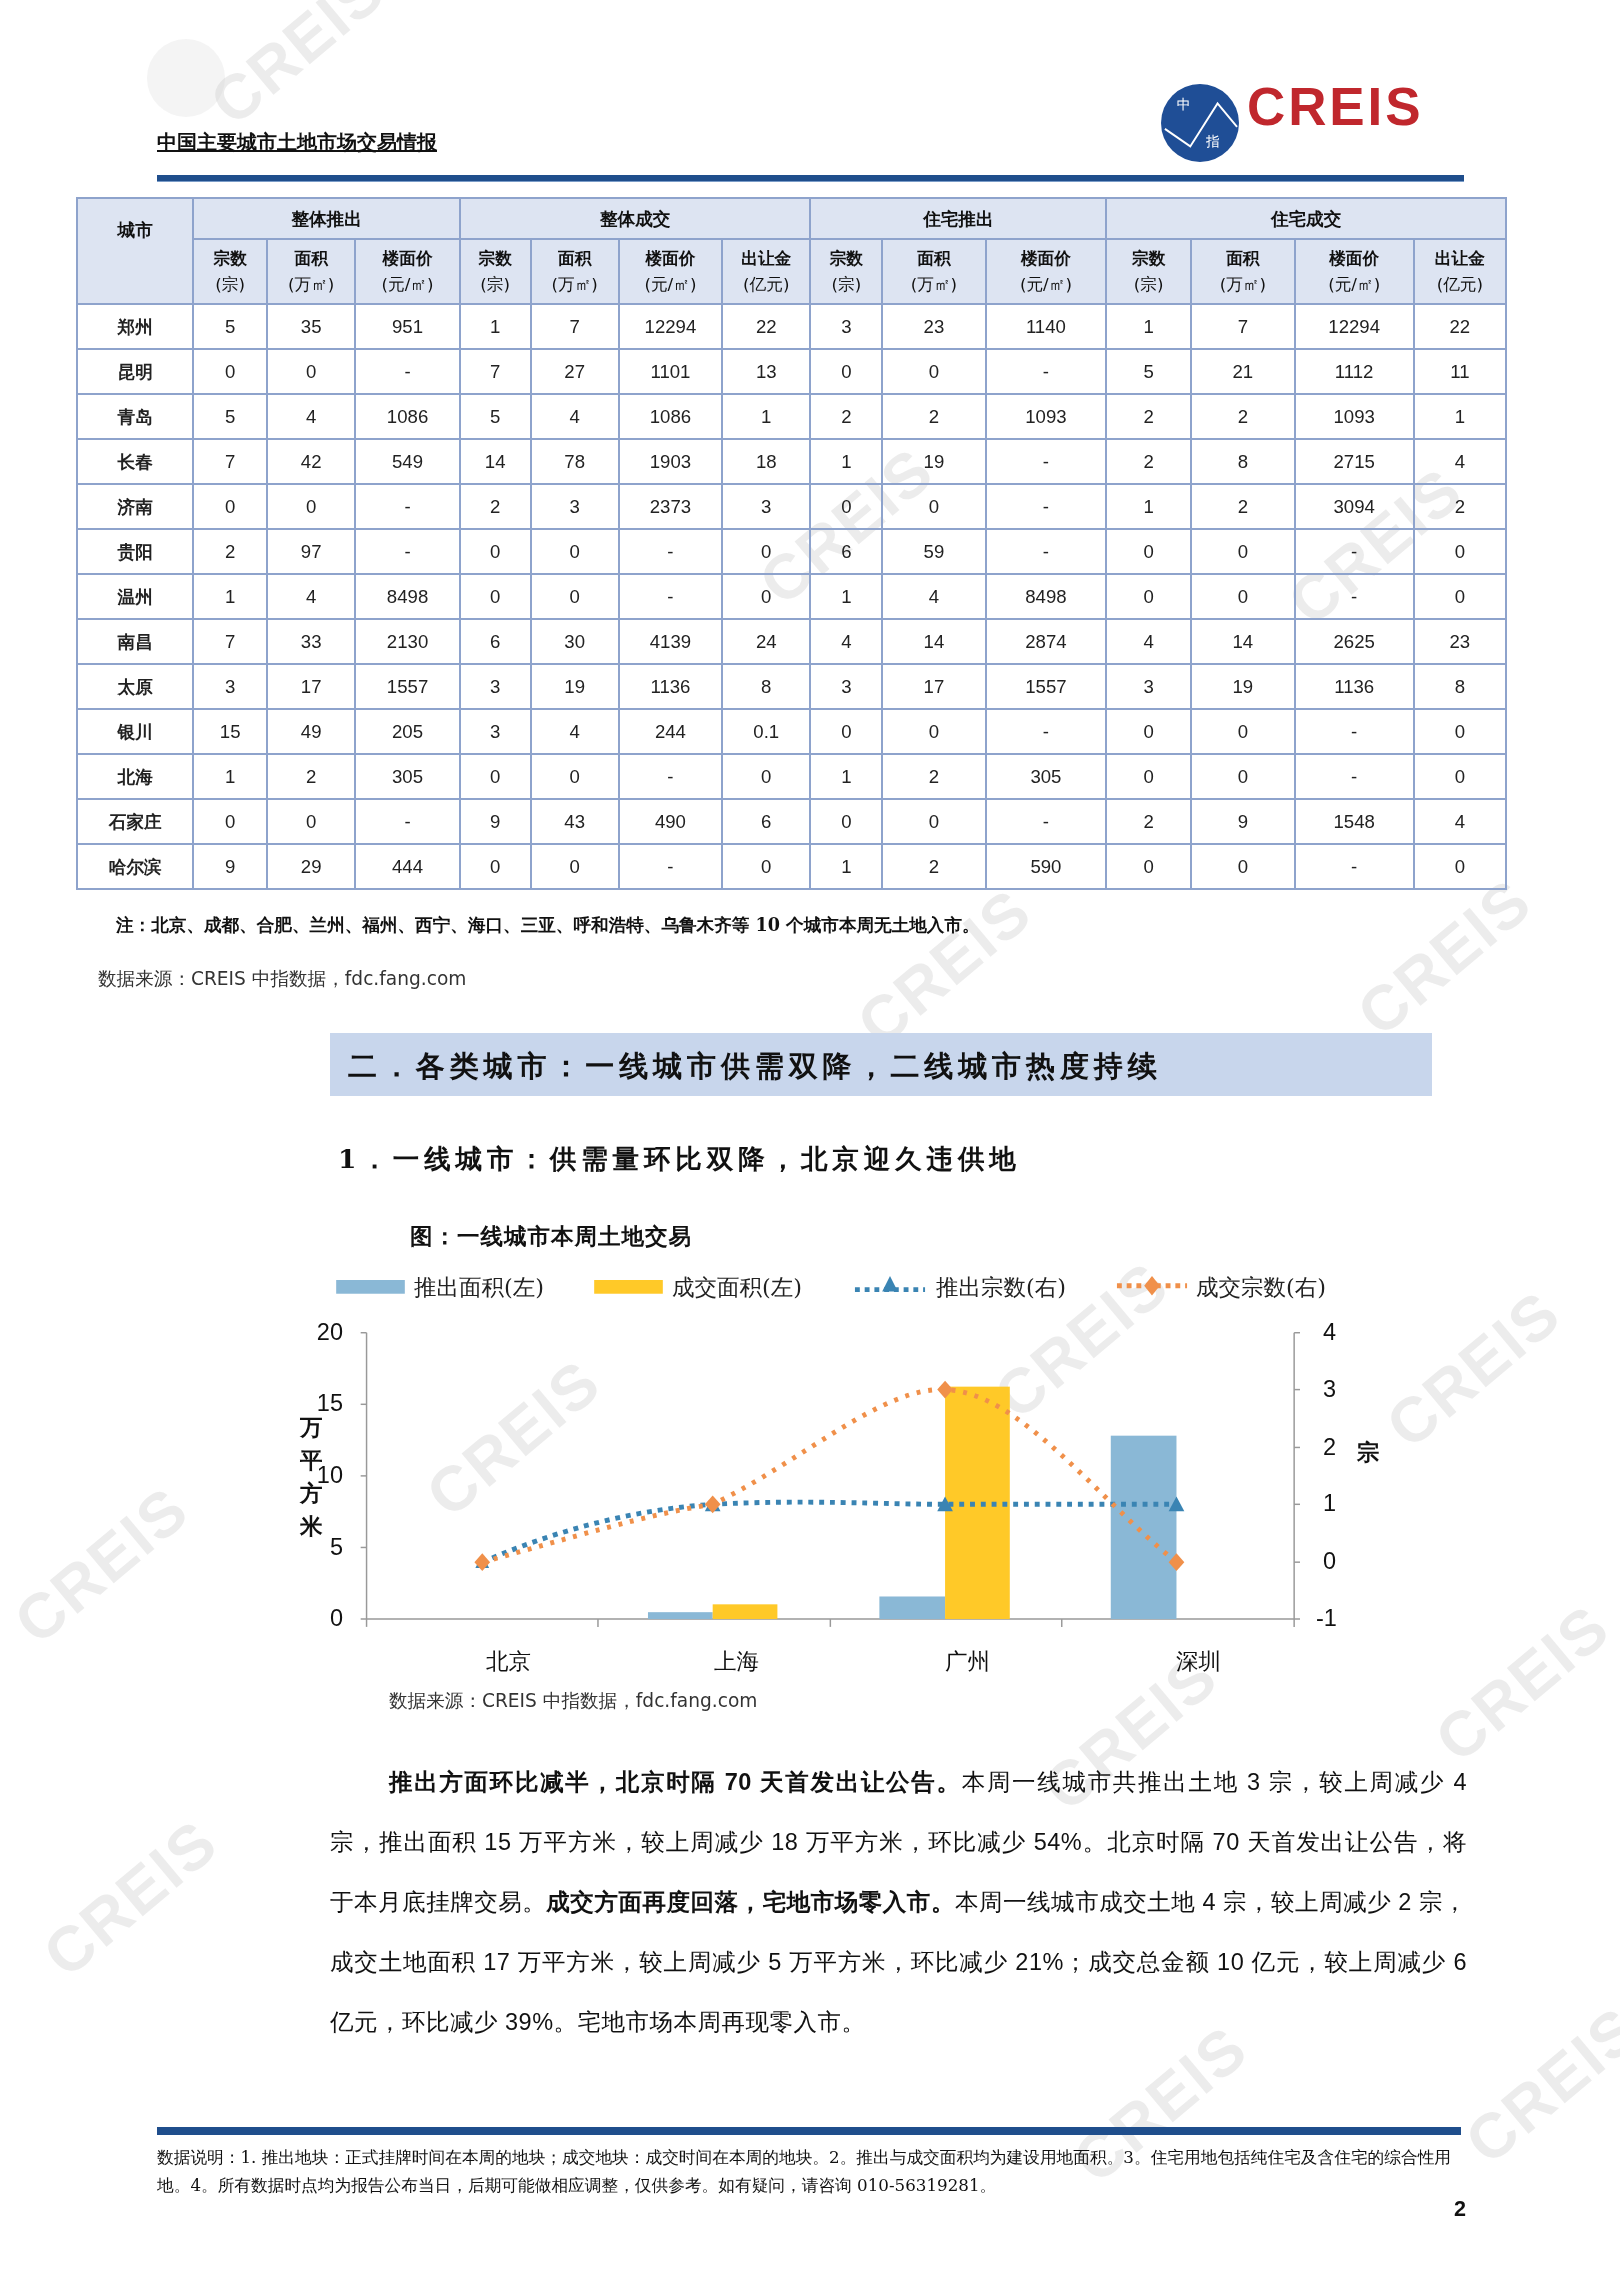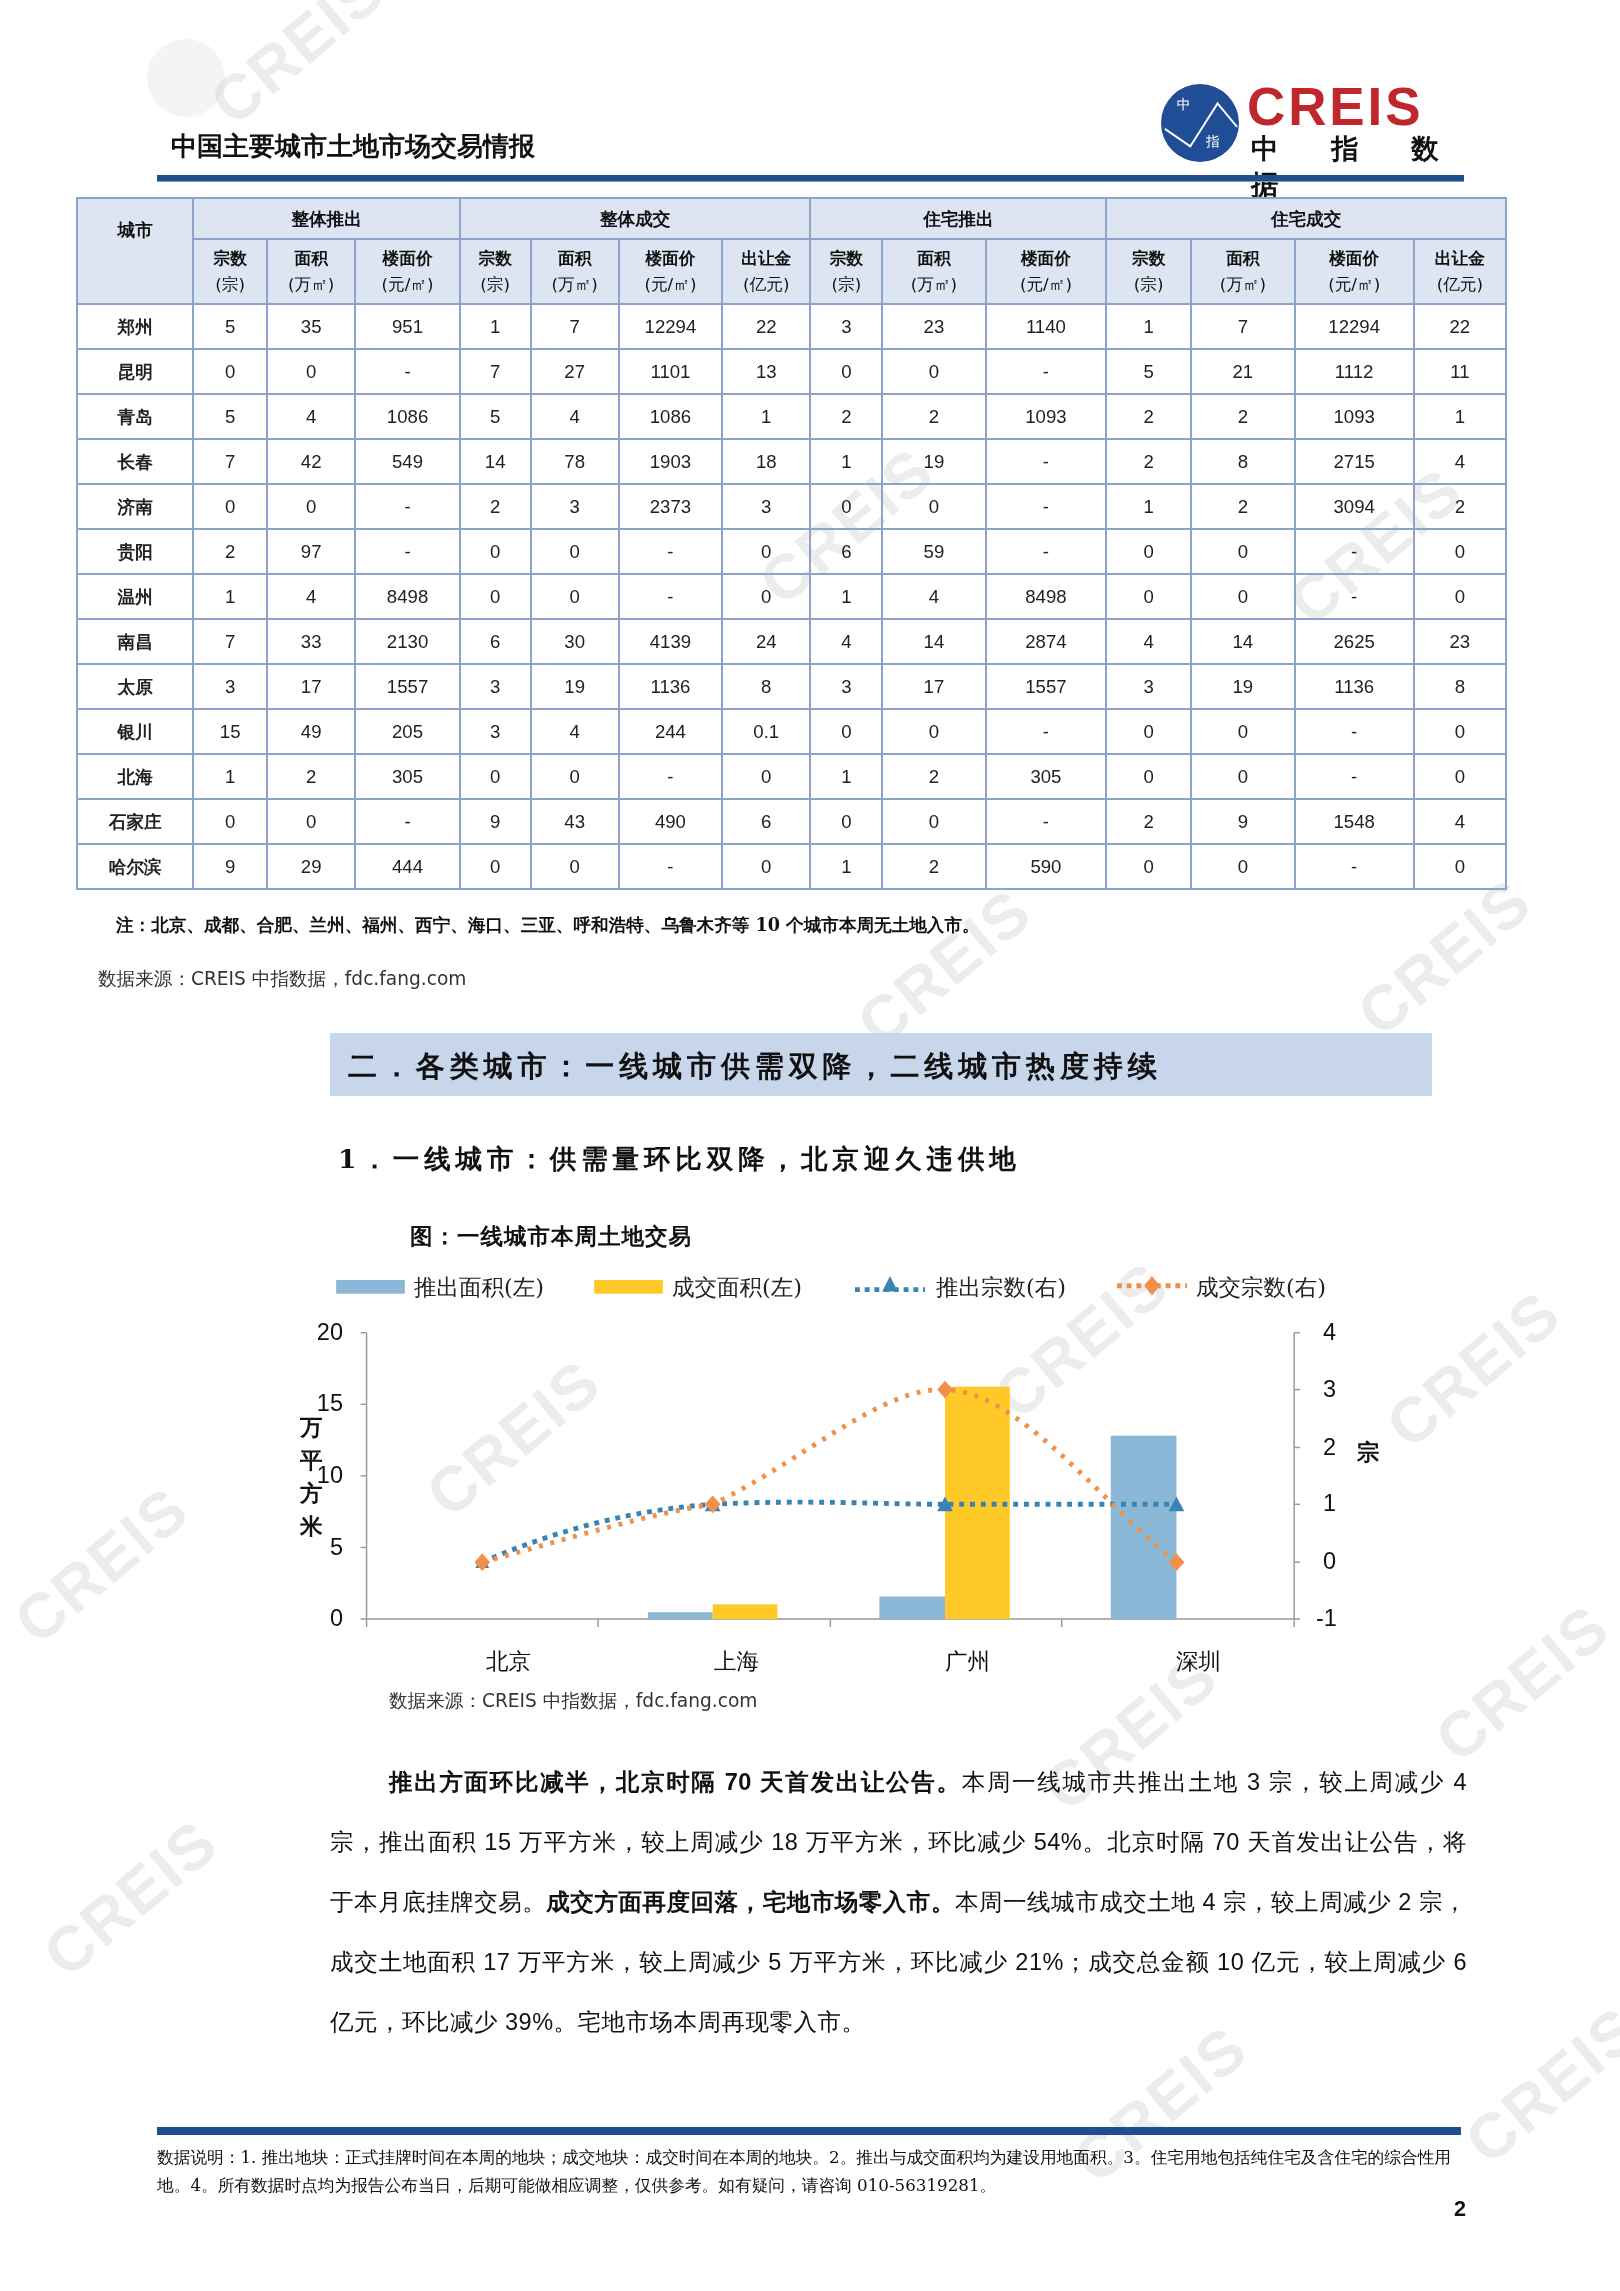--- a/index.html
+++ b/index.html
@@ -2,21 +2,21 @@
 <html><head>
 <meta charset="utf-8">
 <style>
   * { margin:0; padding:0; box-sizing:border-box; }
   body { width:1620px; height:2292px; background:#fff; position:relative; font-family:"DejaVu Sans", sans-serif; color:#111; overflow:hidden; }
   .abs { position:absolute; }
   .wm { position:absolute; color:rgba(200,200,200,0.35); font-family:"Liberation Sans", sans-serif; font-weight:bold; font-size:63px; transform:rotate(-40deg); pointer-events:none; letter-spacing:2px; }
   .wm-dot { position:absolute; width:78px; height:78px; border-radius:50%; background:rgba(210,210,210,0.25); pointer-events:none; }
 
   
-  #report-title { left:171px; top:129px; font-size:26px; font-weight:bold; letter-spacing:0px; font-family:"DejaVu Sans", sans-serif; }
+  #report-title { left:157px; top:129px; font-size:20px; font-weight:bold; letter-spacing:0px; font-family:"DejaVu Sans", sans-serif;text-decoration:underline; }
   #logo { left:1161px; top:82px; width:304px; height:88px; }
   #logo-circle { position:absolute; left:0; top:2px; width:78px; height:78px; border-radius:50%; background:#1f4e96; }
   #logo-circle span { position:absolute; color:#fff; font-size:13.7px; }
   #logo-creis { position:absolute; left:86px; top:-5.9px; color:#c0272d; font-family:"Liberation Sans", sans-serif; font-weight:bold; font-size:53px; letter-spacing:2.9px; }
   #logo-cn { position:absolute; left:90px; top:49px; font-size:27.4px; font-weight:bold; letter-spacing:21.6px; color:#111; }
   #header-rule { left:157px; top:175px; width:1307px; height:6.9px; background:#1f4e8c; border-bottom:1px solid #7a9cc8; }
 
   
   #data-table { position:absolute; left:76px; top:197px; width:1431px; border-collapse:collapse; }
   #data-table th, #data-table td { border:2px solid #8ea3cc; text-align:center; }
@@ -74,21 +74,20 @@
 <div id="report-title" class="abs">中国主要城市土地市场交易情报</div>
 <div id="logo" class="abs">
   <div id="logo-circle">
     <svg width="78" height="78" style="position:absolute;left:0;top:0" viewBox="0 0 80 80">
         <polyline points="4,46 30,64 58,20 78,44" fill="none" stroke="#fff" stroke-width="2"></polyline>
       </svg>
     <span style="left:15.7px;top:11.8px;">中</span>
     <span style="left:45px;top:49px;">指</span>
   </div>
   <div id="logo-creis">CREIS</div>
-  <div id="logo-cn">中 指 数 据</div>
 </div>
 <div id="header-rule" class="abs"></div>
 
 <table id="data-table">
   <colgroup>
     <col style="width:122px">
     <col style="width:76px">
       <col style="width:92px">
       <col style="width:108px">
     <col style="width:73px">

